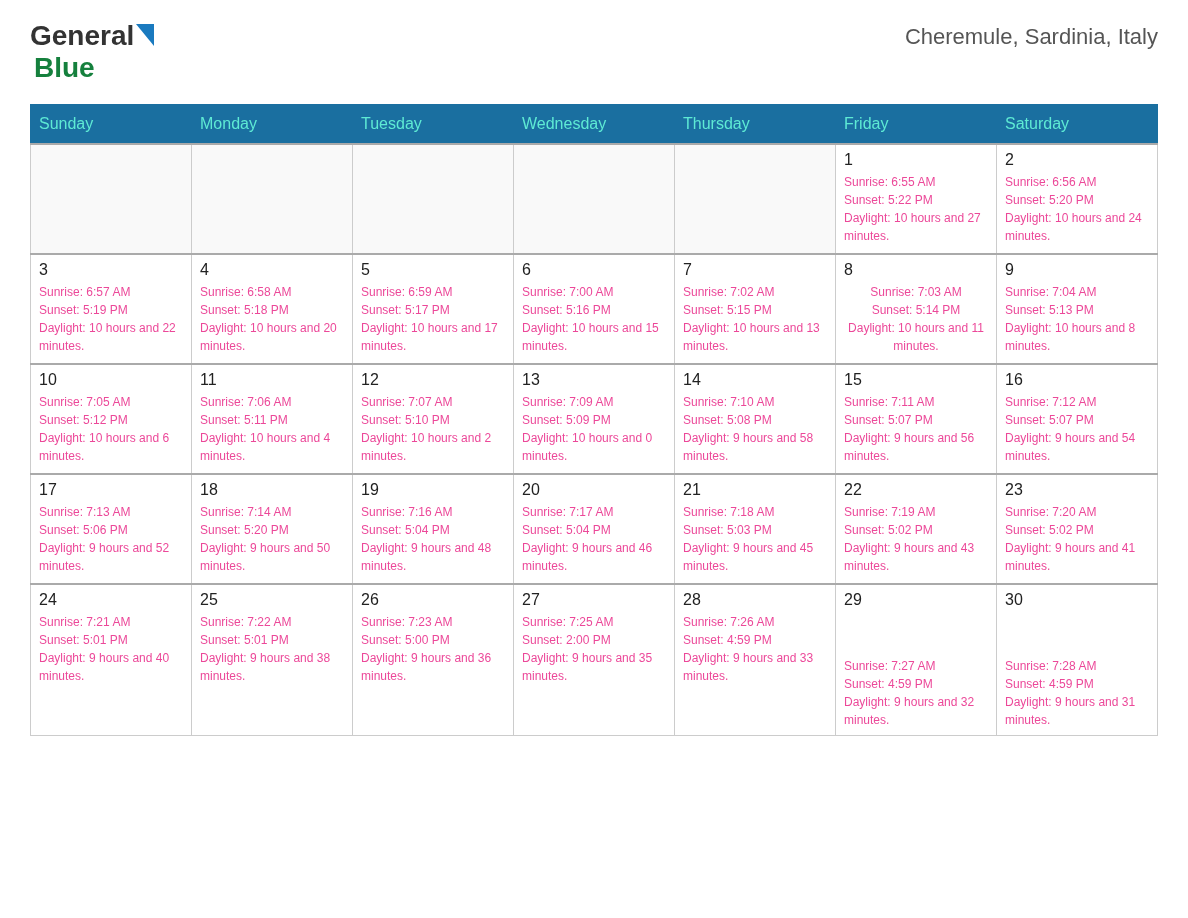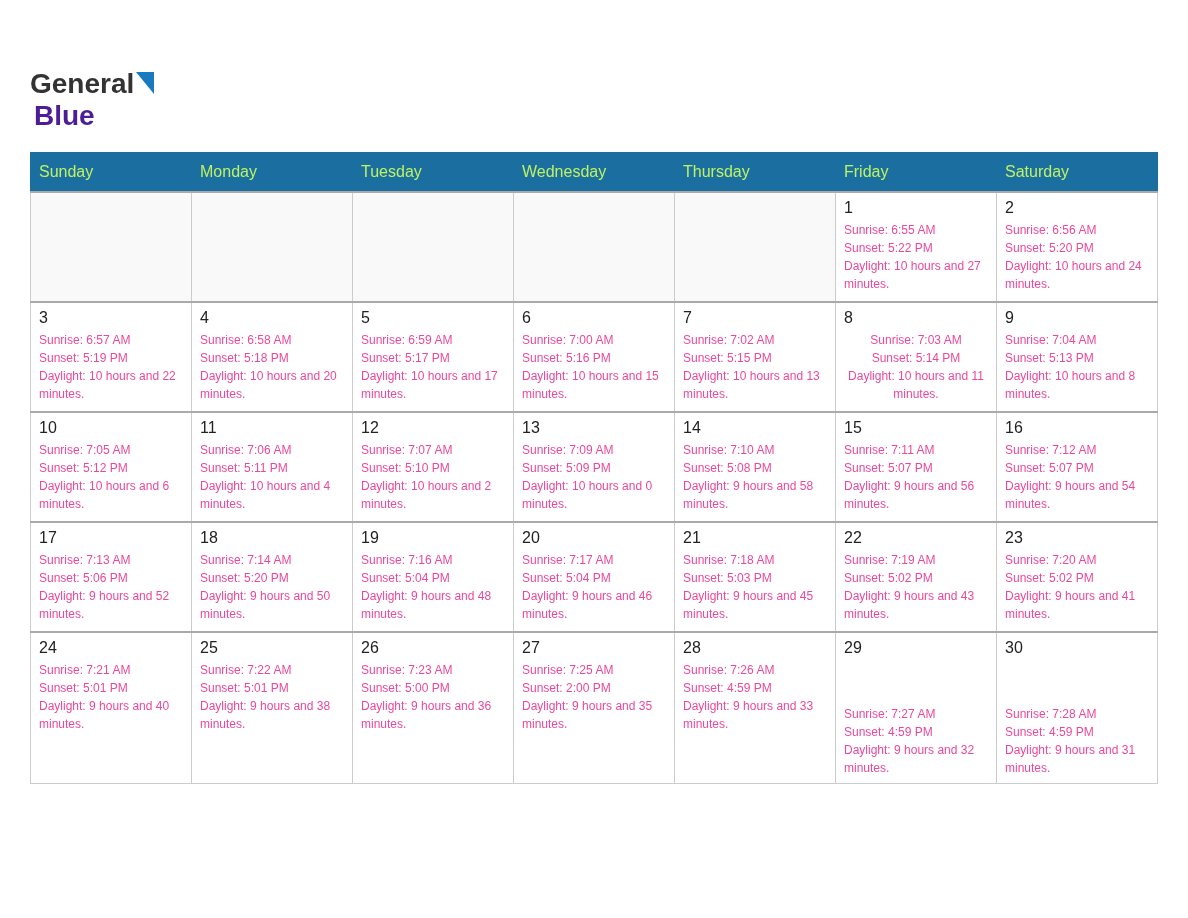--- a/index.html
+++ b/index.html
@@ -8,21 +8,20 @@
       background: #fff;
       width: 1188px;
       min-height: 918px;
       padding: 20px 30px;
     }
     .header {
       display: flex;
       justify-content: space-between;
       align-items: flex-start;
       margin-bottom: 20px;
-      margin-top: 48px;
     }
     .logo-wrapper {
       display: flex;
       flex-direction: column;
       align-items: flex-start;
     }
     .logo-row1 {
       display: flex;
       align-items: center;
     }
@@ -43,21 +42,21 @@
       color: #555;
       margin-top: 4px;
     }
     .calendar {
       width: 100%;
       border-collapse: collapse;
       border: 1px solid #999;
     }
     .calendar th {
       background-color: #1a6fa0;
-      color: #bef264;
+      color: #5eead4;
       font-size: 16px;
       font-weight: normal;
       padding: 10px 8px;
       text-align: left;
       border: 1px solid #1a6fa0;
     }
     .calendar td {
       vertical-align: top;
       border: 1px solid #ccc;
       padding: 6px 8px;
@@ -88,24 +87,25 @@
 
 <div class="header">
   <div class="logo-wrapper">
     <div class="logo-row1">
       <span style="font-size:28px;font-weight:bold;color:#333;">General</span>
       <svg width="18" height="22" viewBox="0 0 18 22" style="margin-left:2px;margin-top:-2px;">
         <polygon points="0,0 18,0 18,22" fill="#1a7abf"></polygon>
       </svg>
     </div>
     <div class="logo-row2">
-      <span style="font-size:28px;font-weight:bold;color:#4c1d95;margin-left:2px;">Blue</span>
+      <span style="font-size:28px;font-weight:bold;color:#15803d;margin-left:2px;">Blue</span>
     </div>
   </div>
   <div class="title-section">
+    <div class="location-title">Cheremule, Sardinia, Italy</div>
   </div>
 </div>
 
 <table class="calendar">
   <thead>
     <tr>
       <th>Sunday</th>
       <th>Monday</th>
       <th>Tuesday</th>
       <th>Wednesday</th>

